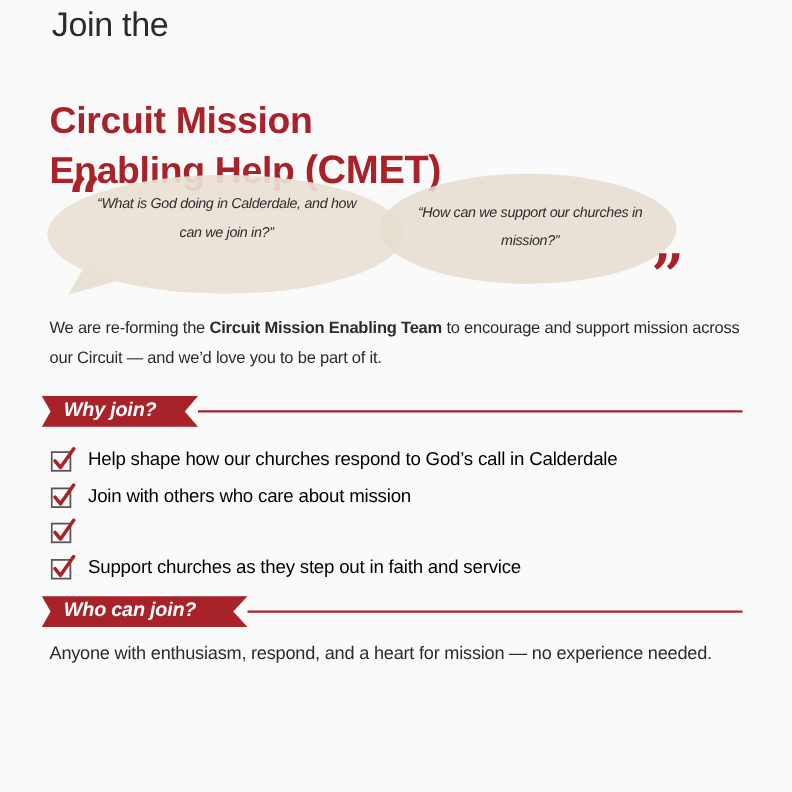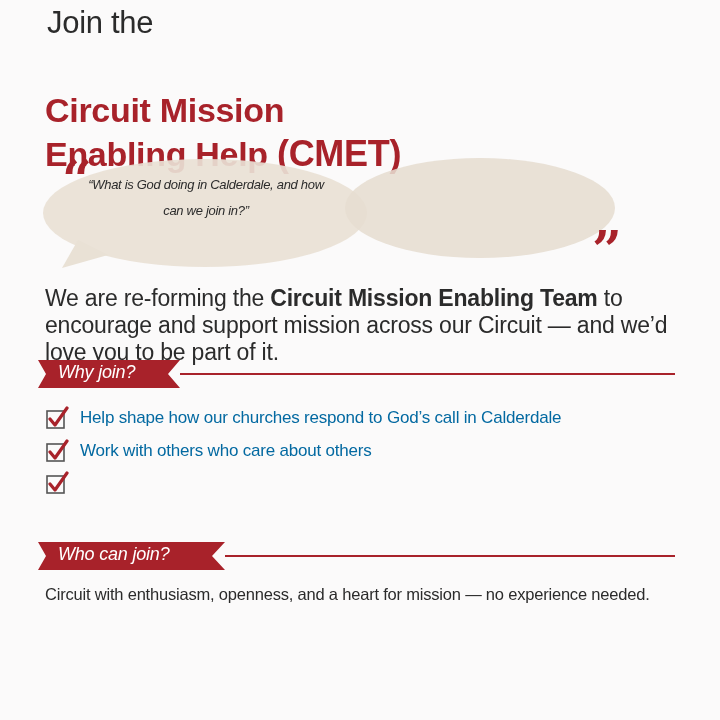--- a/index.html
+++ b/index.html
@@ -25,36 +25,36 @@
     .bubble-text {
       position: absolute; font-style: italic; font-size: 13px;
       color: #2b2b2b; text-align: center; line-height: 26px;
       font-family: "Liberation Sans", sans-serif; letter-spacing: -0.3px;
     }
     .bt1 { left: 86px; top: 172px; width: 240px; }
     .bt2 { left: 362px; top: 180px; width: 240px; }
 
     .intro {
       position: absolute; left: 45px; top: 285px; width: 640px;
-      font-size: 23px; line-height: 27px; color: #2b2b2b; letter-spacing: -0.2px;
+      font-size: 15px; line-height: 27px; color: #2b2b2b; letter-spacing: -0.2px;
     }
     .intro b { color: #2b2b2b; }
 
     .section-head { position: absolute; left: 38px; width: 640px; height: 34px; }
     .ribbon-svg { position: absolute; left: 0; top: 0; }
     .ribbon-label {
       position: absolute; left: 20px; top: 5px;
-      font-style: italic; font-weight: normal; color: #fff; font-size: 18px;
+      font-style: italic; font-weight: bold; color: #fff; font-size: 18px;
       letter-spacing: -0.2px;
       text-align: right;
     }
     .checklist { position: absolute; left: 46px; top: 402px; width: 640px; }
     .check-item { position: relative; height: 32.5px; display: flex; align-items: center; }
     .check-item .box { width: 24px; height: 24px; margin-right: 10px; flex: none; }
-    .check-item .txt { font-size: 17px; color: #0369a1; letter-spacing: -0.2px; }
+    .check-item .txt { font-size: 17px; color: #000000; letter-spacing: -0.2px; }
 
     .para {
       position: absolute; left: 45px; width: 620px;
       font-size: 16.5px; line-height: 24px; color: #2b2b2b; letter-spacing: -0.2px;
     }
   </style>
 </head>
 <body>
 
 <div class="page">
@@ -70,20 +70,21 @@
       <ellipse cx="205" cy="213" rx="162" ry="54" fill="#e9e1d5" opacity="0.92"></ellipse>
       <path d="M78 240 L62 268 L108 255 Z" fill="#e9e1d5"></path>
     </g>
     <g>
       <ellipse cx="480" cy="208" rx="135" ry="50" fill="#e6ddd0" opacity="0.88"></ellipse>
     </g>
     <text x="62" y="198" font-family="DejaVu Serif, serif" font-weight="bold" font-size="52" fill="#a8222a">“</text>
     <text x="592" y="268" font-family="DejaVu Serif, serif" font-weight="bold" font-size="52" fill="#a8222a">”</text>
   </svg>
   <div class="bubble-text bt1">“What is God doing in Calderdale, and how can we join in?”</div>
+  <div class="bubble-text bt2">“How can we support our churches in mission?”</div>
 
   <div class="intro"><span>We are re-forming the </span><b>Circuit Mission Enabling Team</b><span> to encourage and support mission across our Circuit — and we’d love you to be part of it.</span></div>
 
   <div class="section-head" style="top:357px">
     <svg class="ribbon-svg" width="640" height="34">
       <path d="M0 3 L142 3 L130 17 L142 31 L0 31 L8 17 Z" fill="#a8222a"></path>
       <line x1="142" y1="17" x2="637" y2="17" stroke="#a8222a" stroke-width="2"></line>
     </svg>
     <span class="ribbon-label">Why join?</span>
   </div>
@@ -94,33 +95,40 @@
           <rect x="1" y="5" width="17" height="17" fill="none" stroke="#555" stroke-width="1.6"></rect>
           <path d="M4 13 L9 19 L21 2" fill="none" stroke="#a8222a" stroke-width="3.2" stroke-linecap="round" stroke-linejoin="round"></path>
         </svg>
       <span class="txt">Help shape how our churches respond to God’s call in Calderdale</span>
     </div>
     <div class="check-item">
       <svg class="box" viewBox="0 0 24 24">
           <rect x="1" y="5" width="17" height="17" fill="none" stroke="#555" stroke-width="1.6"></rect>
           <path d="M4 13 L9 19 L21 2" fill="none" stroke="#a8222a" stroke-width="3.2" stroke-linecap="round" stroke-linejoin="round"></path>
         </svg>
-      <span class="txt">Work with others who care about others</span>
+      <span class="txt">Join with others who care about mission</span>
     </div>
     <div class="check-item">
       <svg class="box" viewBox="0 0 24 24">
           <rect x="1" y="5" width="17" height="17" fill="none" stroke="#555" stroke-width="1.6"></rect>
           <path d="M4 13 L9 19 L21 2" fill="none" stroke="#a8222a" stroke-width="3.2" stroke-linecap="round" stroke-linejoin="round"></path>
         </svg>
+    </div>
+    <div class="check-item">
+      <svg class="box" viewBox="0 0 24 24">
+          <rect x="1" y="5" width="17" height="17" fill="none" stroke="#555" stroke-width="1.6"></rect>
+          <path d="M4 13 L9 19 L21 2" fill="none" stroke="#a8222a" stroke-width="3.2" stroke-linecap="round" stroke-linejoin="round"></path>
+        </svg>
+      <span class="txt">Support churches as they step out in faith and service</span>
     </div>
   </div>
 
   <div class="section-head" style="top:539px">
     <svg class="ribbon-svg" width="640" height="34">
       <path d="M0 3 L187 3 L174 17 L187 31 L0 31 L8 17 Z" fill="#a8222a"></path>
       <line x1="187" y1="17" x2="637" y2="17" stroke="#a8222a" stroke-width="2"></line>
     </svg>
     <span class="ribbon-label">Who can join?</span>
   </div>
-  <div class="para" style="top:582px">Circuit with enthusiasm, openness, and a heart for mission — no experience needed.</div>
+  <div class="para" style="top:582px">Anyone with enthusiasm, respond, and a heart for mission — no experience needed.</div>
 
 
 </div>
 
 </body></html>

